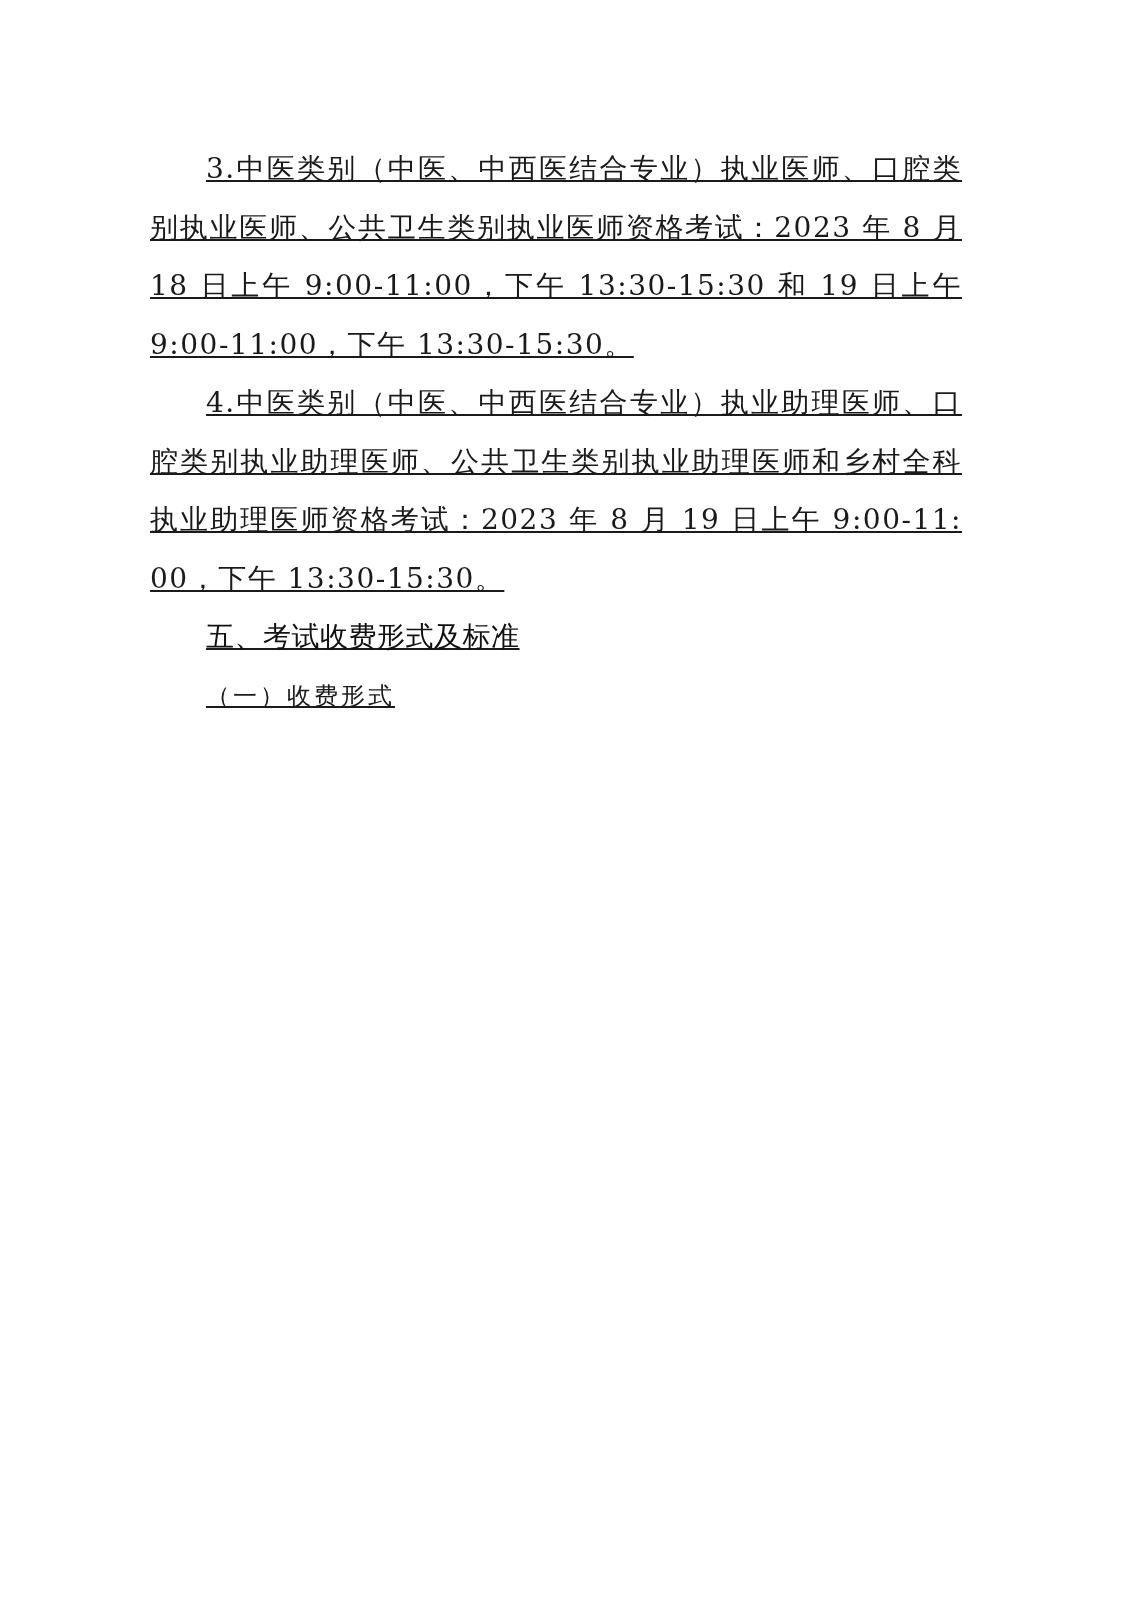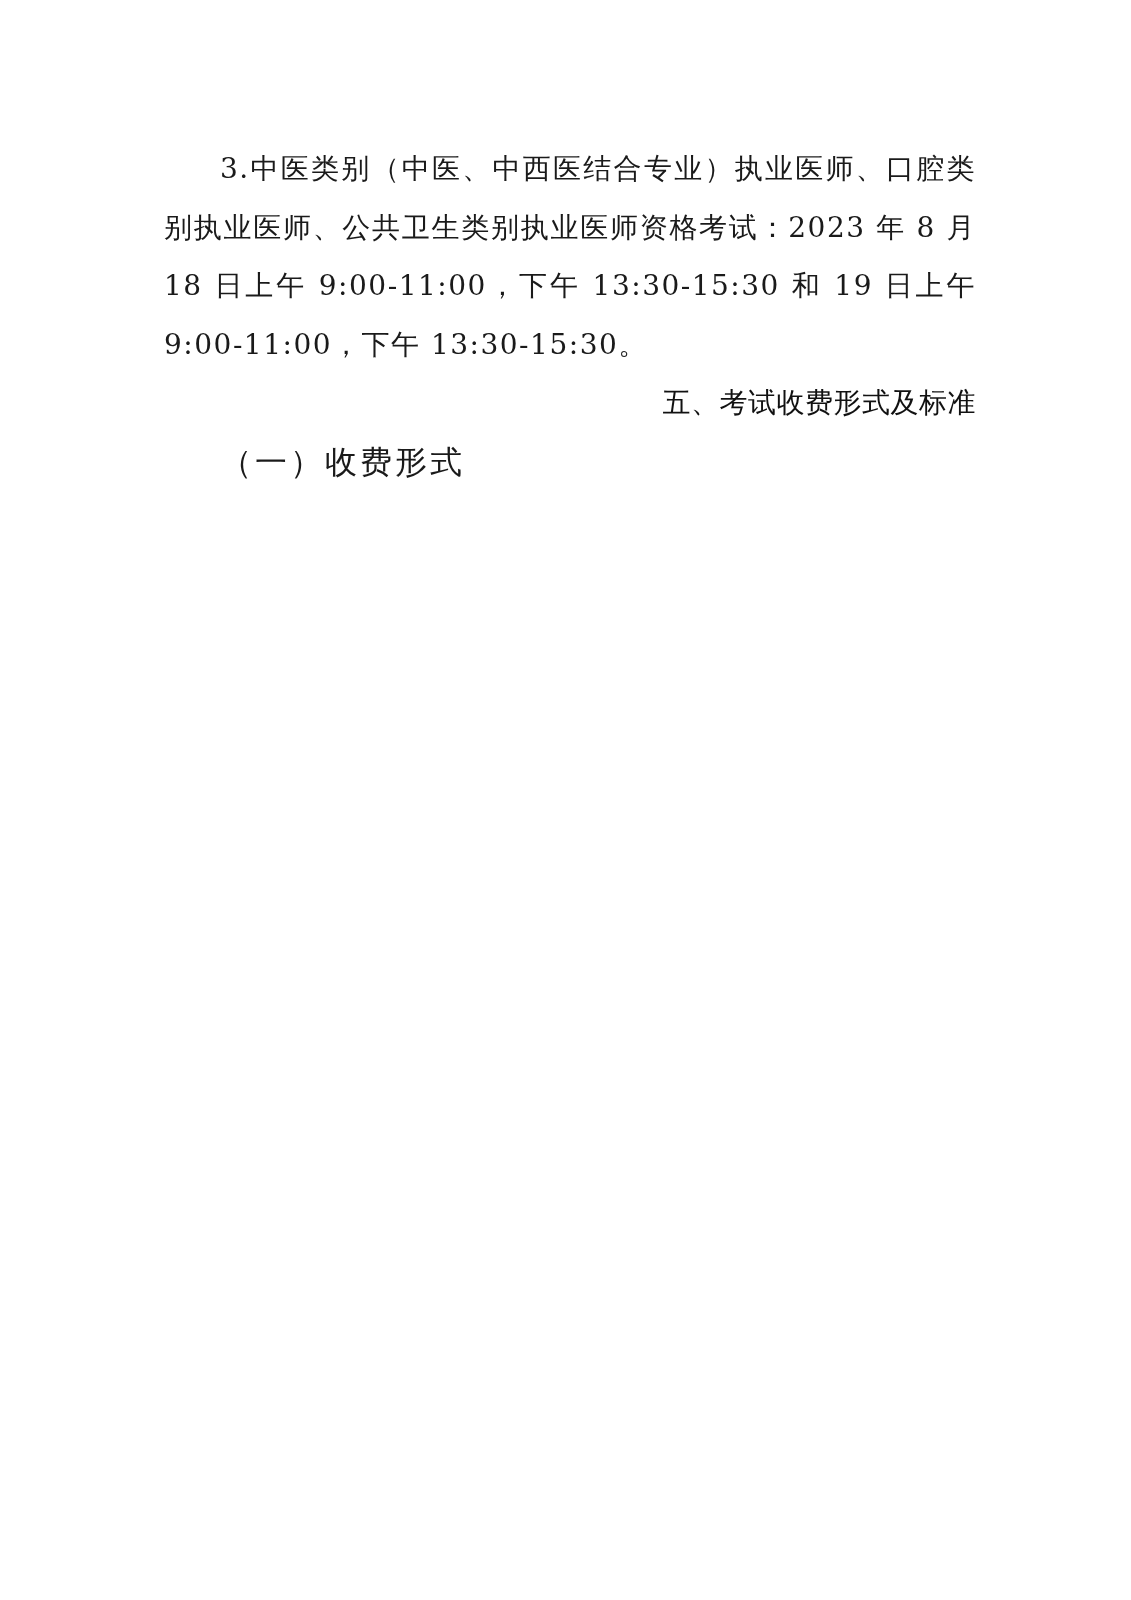--- a/index.html
+++ b/index.html
@@ -10,23 +10,24 @@
     body {
       width: 1131px;
       height: 1600px;
       position: relative;
       overflow: hidden;
       color: #1a1a1a;
       font-family: "DejaVu Serif", "Liberation Serif", serif;
     }
     .page {
       position: absolute;
-      left: 164px;
+      left: 150px;
       top: 140px;
       width: 812px;
+      text-decoration: underline;
     }
     .para {
       margin: 0;
       font-size: 28px;
       line-height: 58.5px;
       text-align: justify;
       text-align-last: left;
       text-indent: 56px;
       letter-spacing: 1.5px;
       word-break: break-all;
@@ -36,33 +37,33 @@
     }
     .heading {
       margin: 0;
       font-family: "DejaVu Sans", "Liberation Sans", sans-serif;
       font-size: 28px;
       line-height: 58.5px;
       text-indent: 56px;
       font-weight: normal;
       letter-spacing: 0.5px;
       color: #111111;
-      text-align: right;
     }
     .subheading {
       margin: 0;
       font-family: "DejaVu Serif", "Liberation Serif", serif;
-      font-size: 32px;
+      font-size: 24px;
       line-height: 58.5px;
       text-indent: 56px;
       font-weight: normal;
       letter-spacing: 3px;
       color: #1a1a1a;
     }
   </style>
 </head>
 <body>
 
 <div class="page">
   <p class="para numbered">3.中医类别（中医、中西医结合专业）执业医师、口腔类别执业医师、公共卫生类别执业医师资格考试：2023 年 8 月 18 日上午 9:00-11:00，下午 13:30-15:30 和 19 日上午 9:00-11:00，下午 13:30-15:30。</p>
+  <p class="para numbered">4.中医类别（中医、中西医结合专业）执业助理医师、口腔类别执业助理医师、公共卫生类别执业助理医师和乡村全科执业助理医师资格考试：2023 年 8 月 19 日上午 9:00-11:00，下午 13:30-15:30。</p>
   <h2 class="heading">五、考试收费形式及标准</h2>
   <h3 class="subheading">（一）收费形式</h3>
 </div>
 
 </body></html>

